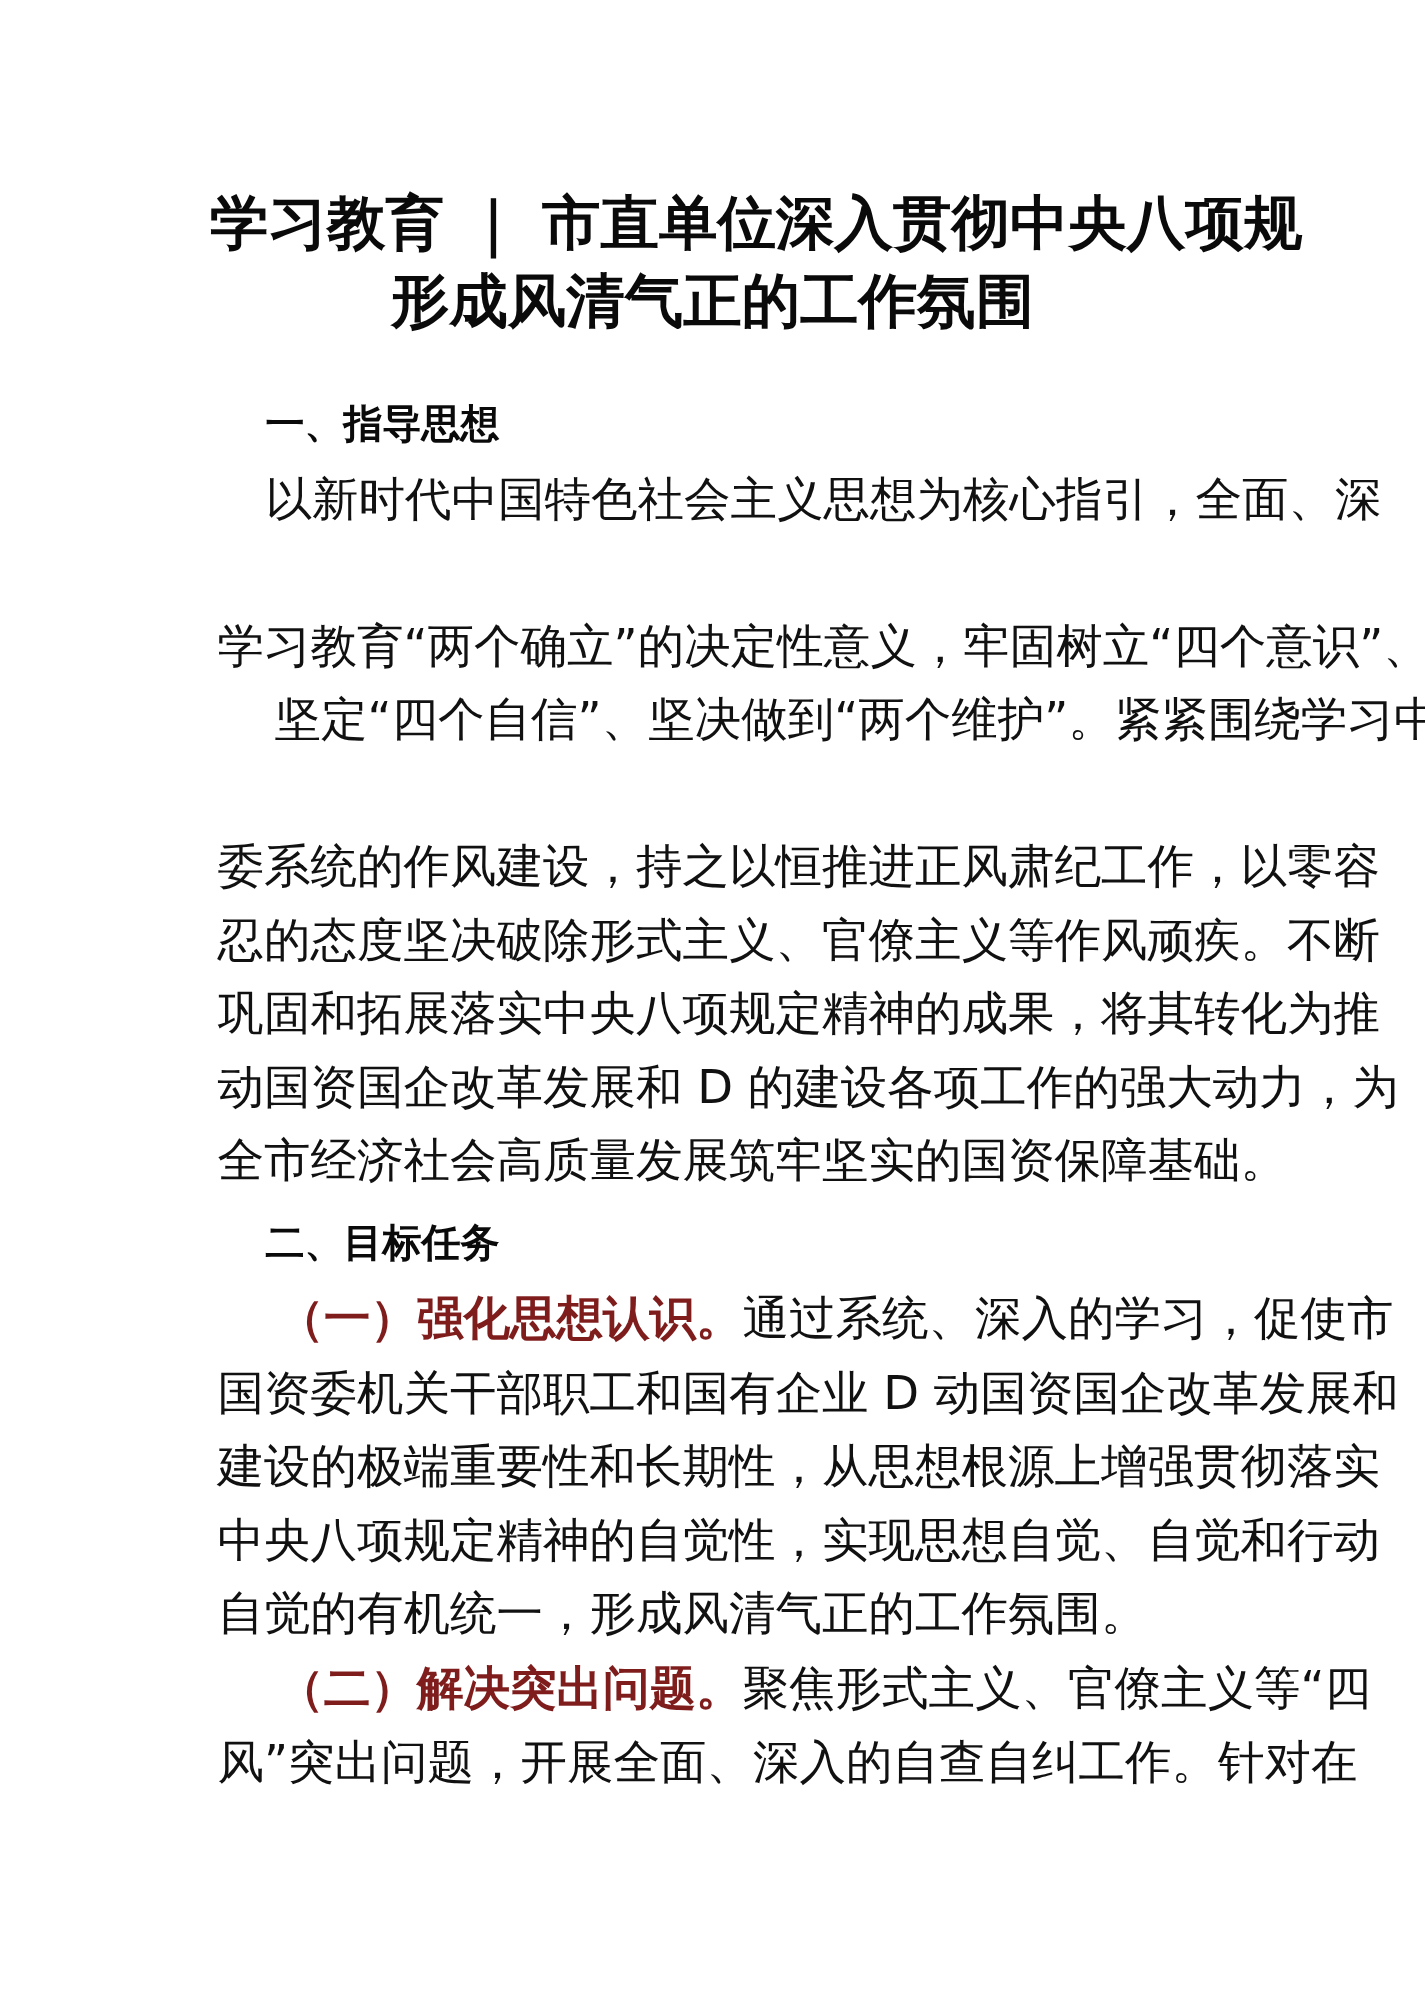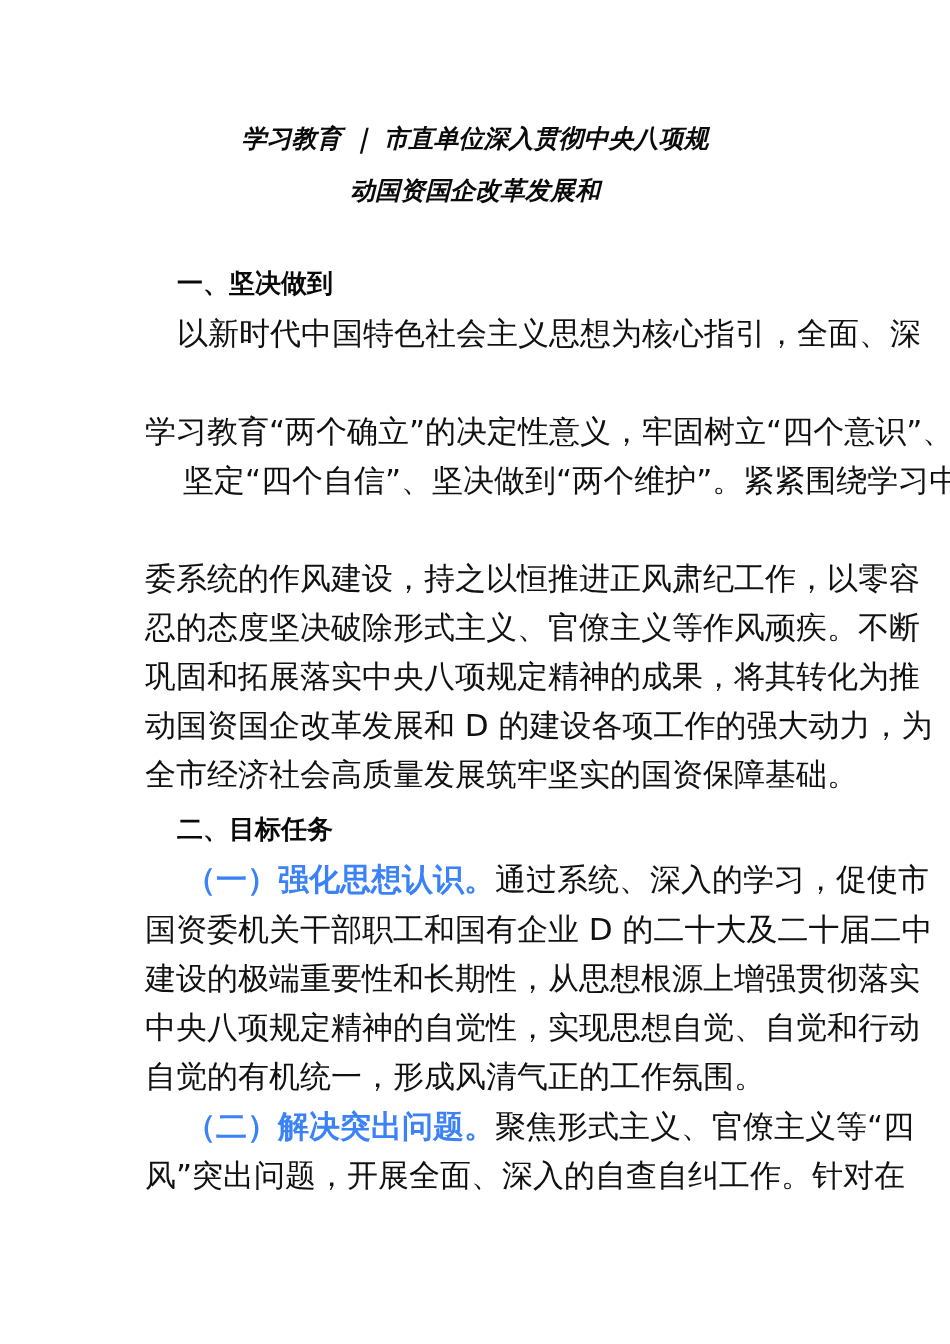--- a/index.html
+++ b/index.html
@@ -1,52 +1,52 @@
 <!DOCTYPE html>
 <html><head>
 <meta charset="utf-8">
 <style>
   html, body { margin: 0; padding: 0; background: #ffffff; }
   body { width: 950px; height: 1344px; position: relative; overflow: hidden;
          font-family: "DejaVu Sans", "Liberation Sans", sans-serif; color: #111111; }
   .page { position: absolute; left: 0; top: 0; width: 950px; height: 1344px; }
   .title-line { position: absolute; left: 140px; width: 670px; text-align: center;
-                font-size: 25px; font-weight: bold; white-space: nowrap; color: #0a0a0a; font-style: italic; }
+                font-size: 39px; font-weight: bold; white-space: nowrap; color: #0a0a0a; }
   .line { position: absolute; left: 145px; width: 660px; font-size: 31px; line-height: 34px;
           white-space: nowrap; text-align: justify; text-align-last: justify; color: #111111; }
   .line.last { text-align-last: left; }
   .line.indent { left: 177px; width: 628px; }
   .heading { position: absolute; left: 177px; font-size: 26px; line-height: 34px;
              font-weight: bold; white-space: nowrap; color: #0a0a0a; }
-  .line .strong { font-weight: bold; color: #3b82f6; }
+  .line .strong { font-weight: bold; color: #7f1d1d; }
   .line.sub { left: 185px; width: 620px; }
 </style>
 </head>
 <body>
 
 <div class="page">
 
   <div class="title-line" style="top:122px;">学习教育 ｜ 市直单位深入贯彻中央八项规</div>
-  <div class="title-line" style="top:174px;">动国资国企改革发展和</div>
+  <div class="title-line" style="top:174px;">形成风清气正的工作氛围</div>
 
-  <div class="heading" style="top:266px;">一、坚决做到</div>
+  <div class="heading" style="top:266px;">一、指导思想</div>
 
   <div class="line indent" style="top:316px;">以新时代中国特色社会主义思想为核心指引，全面、深</div>
   <div class="line" style="top:414px;">学习教育“两个确立”的决定性意义，牢固树立“四个意识”、</div>
   <div class="line" style="top:463px;margin-left:38px;">坚定“四个自信”、坚决做到“两个维护”。紧紧围绕学习中</div>
   <div class="line" style="top:561px;">委系统的作风建设，持之以恒推进正风肃纪工作，以零容</div>
   <div class="line" style="top:610px;">忍的态度坚决破除形式主义、官僚主义等作风顽疾。不断</div>
   <div class="line" style="top:659px;">巩固和拓展落实中央八项规定精神的成果，将其转化为推</div>
   <div class="line" style="top:708px;">动国资国企改革发展和 D 的建设各项工作的强大动力，为</div>
   <div class="line last" style="top:757px;">全市经济社会高质量发展筑牢坚实的国资保障基础。</div>
 
   <div class="heading" style="top:812px;">二、目标任务</div>
 
   <div class="line sub" style="top:862px;"><span class="strong">（一）强化思想认识</span><span class="strong">。</span><span>通过系统、深入的学习，促使市</span></div>
-  <div class="line" style="top:912px;">国资委机关干部职工和国有企业 D 的二十大及二十届二中</div>
+  <div class="line" style="top:912px;">国资委机关干部职工和国有企业 D 动国资国企改革发展和</div>
   <div class="line" style="top:1010px;">中央八项规定精神的自觉性，实现思想自觉、自觉和行动</div>
   <div class="line" style="top:961px;">建设的极端重要性和长期性，从思想根源上增强贯彻落实</div>
   <div class="line last" style="top:1059px;">自觉的有机统一，形成风清气正的工作氛围。</div>
 
   <div class="line sub" style="top:1109px;"><span class="strong">（二）解决突出问题</span><span class="strong">。</span><span>聚焦形式主义、官僚主义等“四</span></div>
   <div class="line" style="top:1158px;">风”突出问题，开展全面、深入的自查自纠工作。针对在</div>
 
 </div>
 
 </body></html>

